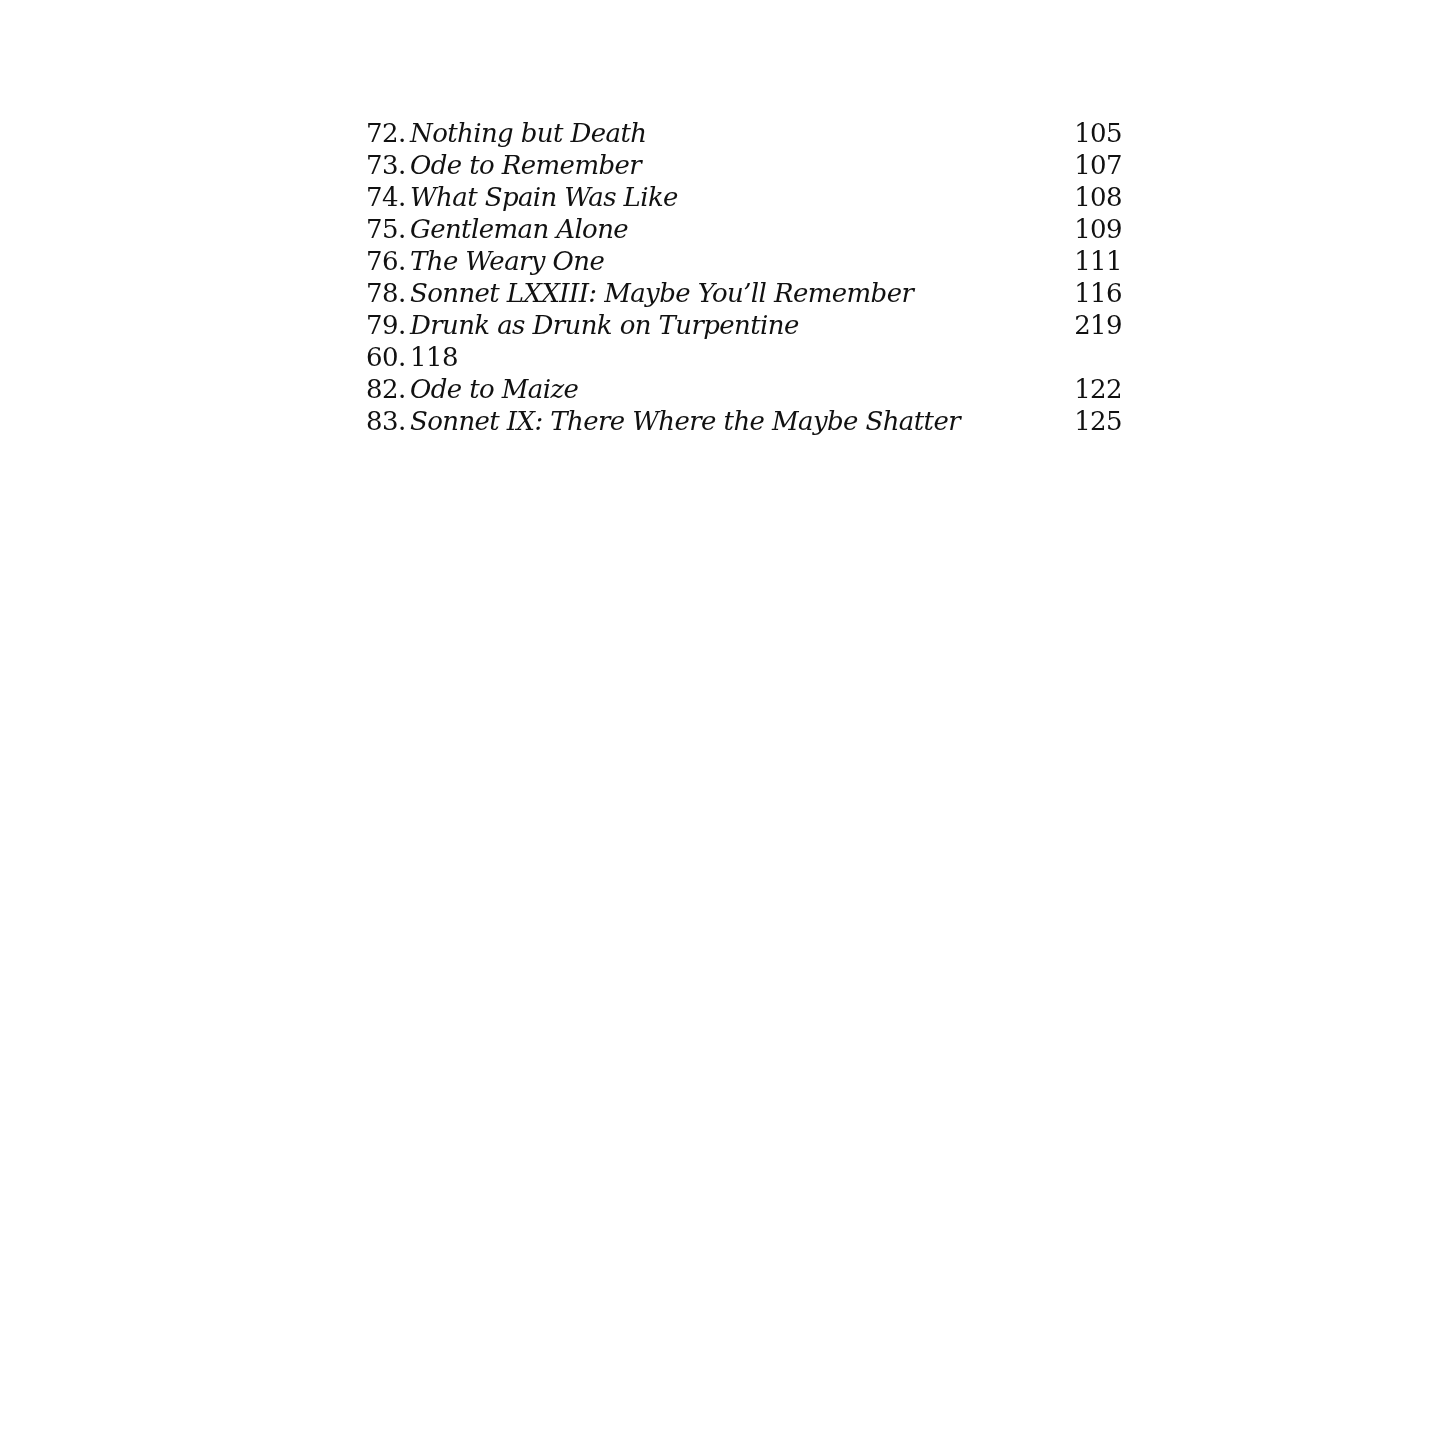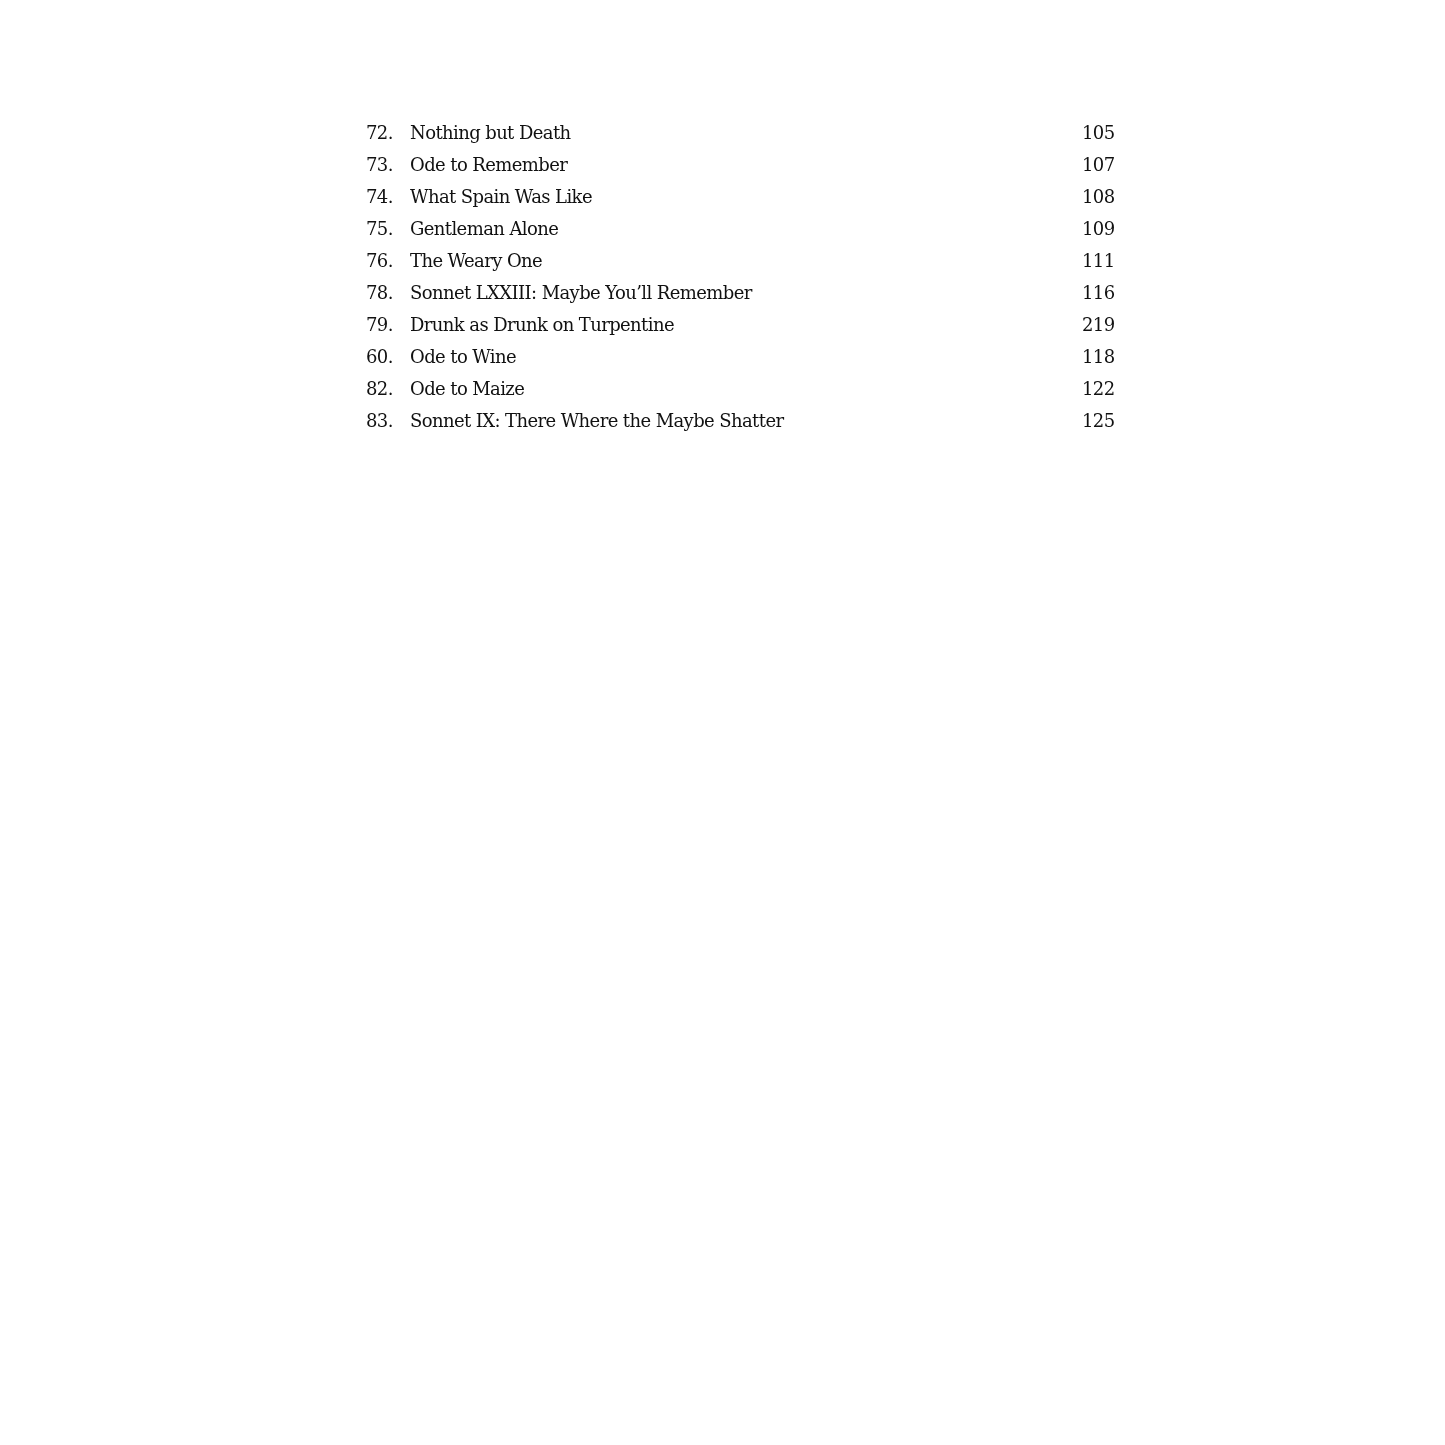--- a/index.html
+++ b/index.html
@@ -19,31 +19,32 @@
       position: absolute;
       left: 366px;
       top: 117px;
       width: 756px;
     }
     .toc-row {
       display: flex;
       align-items: baseline;
       height: 32px;
       line-height: 32px;
-      font-size: 18px;
+      font-size: 26px;
       white-space: nowrap;
       letter-spacing: -0.6px;
     }
     .toc-num {
       width: 44px;
       flex: 0 0 44px;
     }
     .toc-title {
       flex: 1 1 auto;
       overflow: visible;
+      font-style: italic;
     }
     .toc-page {
       flex: 0 0 auto;
       text-align: left;
       min-width: 40px;
     }
   </style>
 </head>
 <body>
 
@@ -78,21 +79,20 @@
     <span class="toc-title">Sonnet LXXIII: Maybe You’ll Remember</span>
     <span class="toc-page">116</span>
   </div>
   <div class="toc-row">
     <span class="toc-num">79.</span>
     <span class="toc-title">Drunk as Drunk on Turpentine</span>
     <span class="toc-page">219</span>
   </div>
   <div class="toc-row">
     <span class="toc-num">60.</span>
-    <span class="toc-title">Ode to Wine</span>
     <span class="toc-page">118</span>
   </div>
   <div class="toc-row">
     <span class="toc-num">82.</span>
     <span class="toc-title">Ode to Maize</span>
     <span class="toc-page">122</span>
   </div>
   <div class="toc-row">
     <span class="toc-num">83.</span>
     <span class="toc-title">Sonnet IX: There Where the Maybe Shatter</span>

